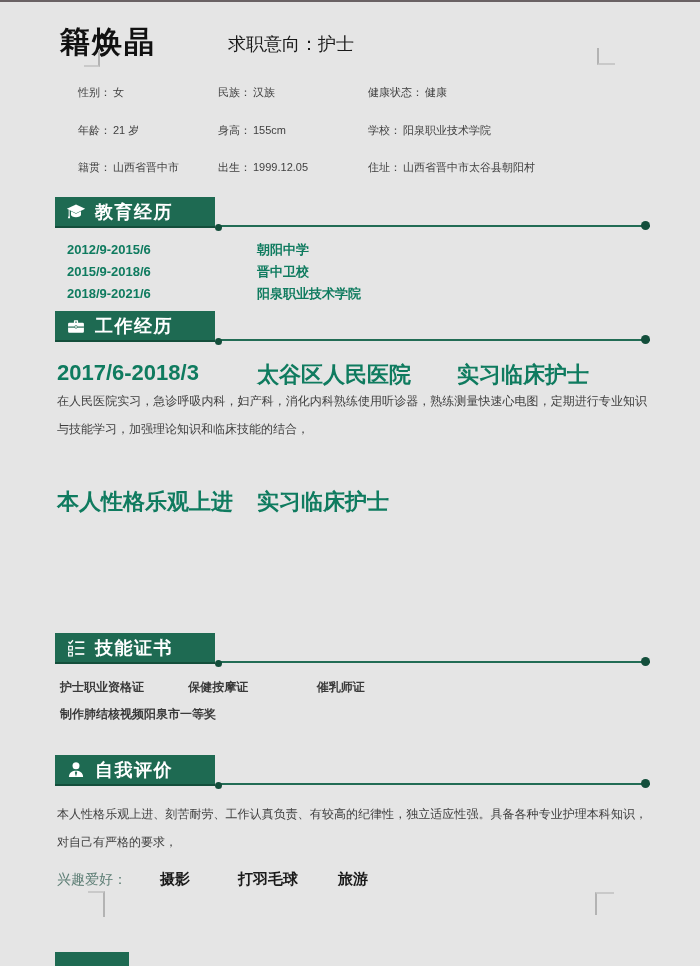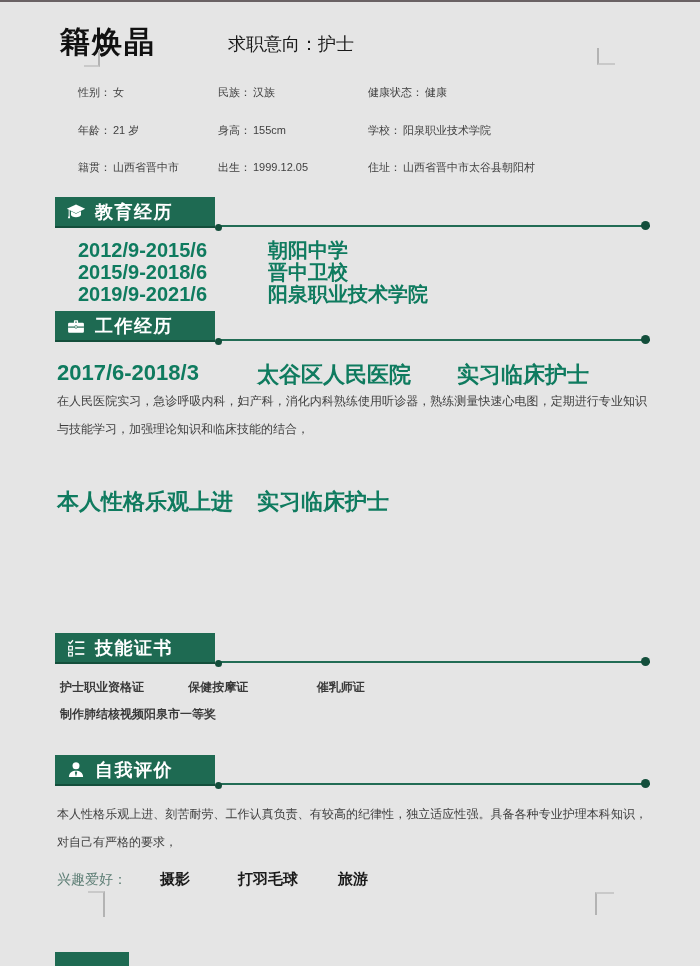--- a/index.html
+++ b/index.html
@@ -37,23 +37,23 @@
     gap:9px; padding-left:11px; box-sizing:border-box; z-index:2;
   }
   .sec-title { color:#ffffff; font-size:18px; font-weight:bold; letter-spacing:1.5px; }
   .sec-line { position:absolute; left:164px; top:28px; width:431px; height:2px; background:#226c55; }
   .dot-j { position:absolute; left:160px; top:27px; width:7px; height:7px; border-radius:50%; background:#134e3b; z-index:3; }
   .dot-e { position:absolute; left:586px; top:24px; width:9px; height:9px; border-radius:50%; background:#134e3b; }
   .sec-icon { width:20px; height:20px; flex:0 0 auto; display:block; }
 
   
   .edu-list {
-    position:absolute; left:78px; top:239px;
+    position:absolute; left:67px; top:239px;
     display:grid; grid-template-columns:190px auto; line-height:22px;
-    font-size:20px; font-weight:bold; color:#0f7b5f;
+    font-size:13px; font-weight:bold; color:#0f7b5f;
   }
 
   
   .job-head {
     position:absolute; left:57px; width:575px;
     display:grid; grid-template-columns:200px 200px 1fr;
     font-size:22px; font-weight:bold; color:#0f7b5f; white-space:nowrap;
   }
   .job1-head { top:360px; } .job2-head { top:487px; }
   .desc {
@@ -117,21 +117,21 @@
     <div class="sec-line"></div>
     <div class="dot-j"></div>
     <div class="dot-e"></div>
   </div>
 
   <div class="edu-list">
     <span>2012/9-2015/6</span>
     <span>朝阳中学</span>
     <span>2015/9-2018/6</span>
     <span>晋中卫校</span>
-    <span>2019/9-2021/6</span>
+    <span>2018/9-2021/6</span>
     <span>阳泉职业技术学院</span>
   </div>
 
   <div class="sec" style="top:311px;">
     <div class="sec-box">
       <svg class="sec-icon" viewBox="0 0 24 24">
         <path d="M4 8 h16 a1.5 1.5 0 0 1 1.5 1.5 v9 a1.5 1.5 0 0 1 -1.5 1.5 h-16 a1.5 1.5 0 0 1 -1.5 -1.5 v-9 A1.5 1.5 0 0 1 4 8 Z M9.5 8 V5.8 a0.8 0.8 0 0 1 0.8 -0.8 h3.4 a0.8 0.8 0 0 1 0.8 0.8 V8 h-1.6 V6.6 h-1.8 V8 Z" fill="#ffffff" fill-rule="evenodd"></path>
         <rect x="2.5" y="12.6" width="19" height="1.4" fill="#1e6a52"></rect>
         <rect x="10.6" y="11.6" width="2.8" height="3" rx="0.6" fill="#ffffff" stroke="#1e6a52" stroke-width="0.8"></rect>
       </svg>

